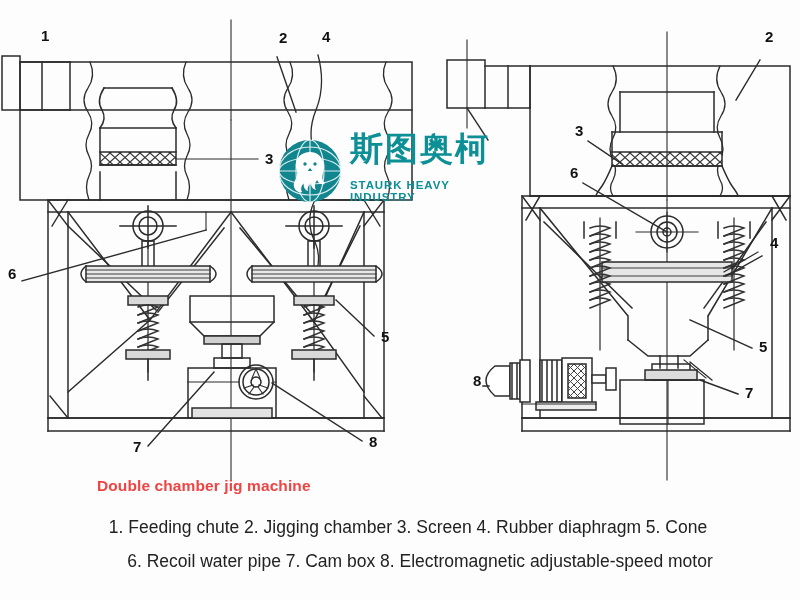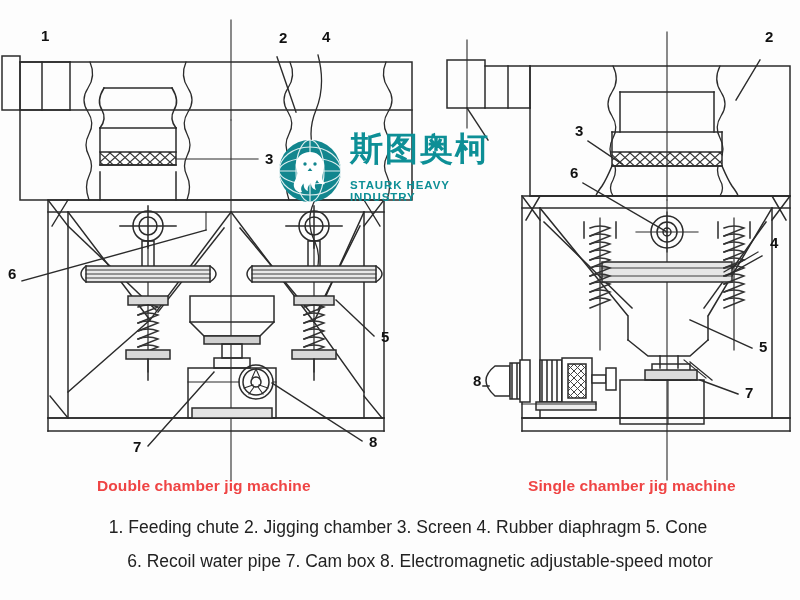--- a/index.html
+++ b/index.html
@@ -393,18 +393,17 @@
         <path d="M32 29 l-2.4 3 h4.8 z"></path>
       </g>
     </svg>
     <div class="wordmark">
       <div class="cn">斯图奥柯</div>
       <div class="en">STAURK HEAVY INDUSTRY</div>
     </div>
   </div>
 
   <div class="cap" id="cap-left">Double chamber jig machine</div>
-  <div class="cap" id="cap-right">Single chamber jig machine</div>
 
   <div class="legendline" id="legend1">1. Feeding chute  2. Jigging chamber  3. Screen  4. Rubber diaphragm  5. Cone</div>
   <div class="legendline" id="legend2">6. Recoil water pipe  7. Cam box  8. Electromagnetic adjustable-speed motor</div>
 
 </div>
 
 </body></html>

